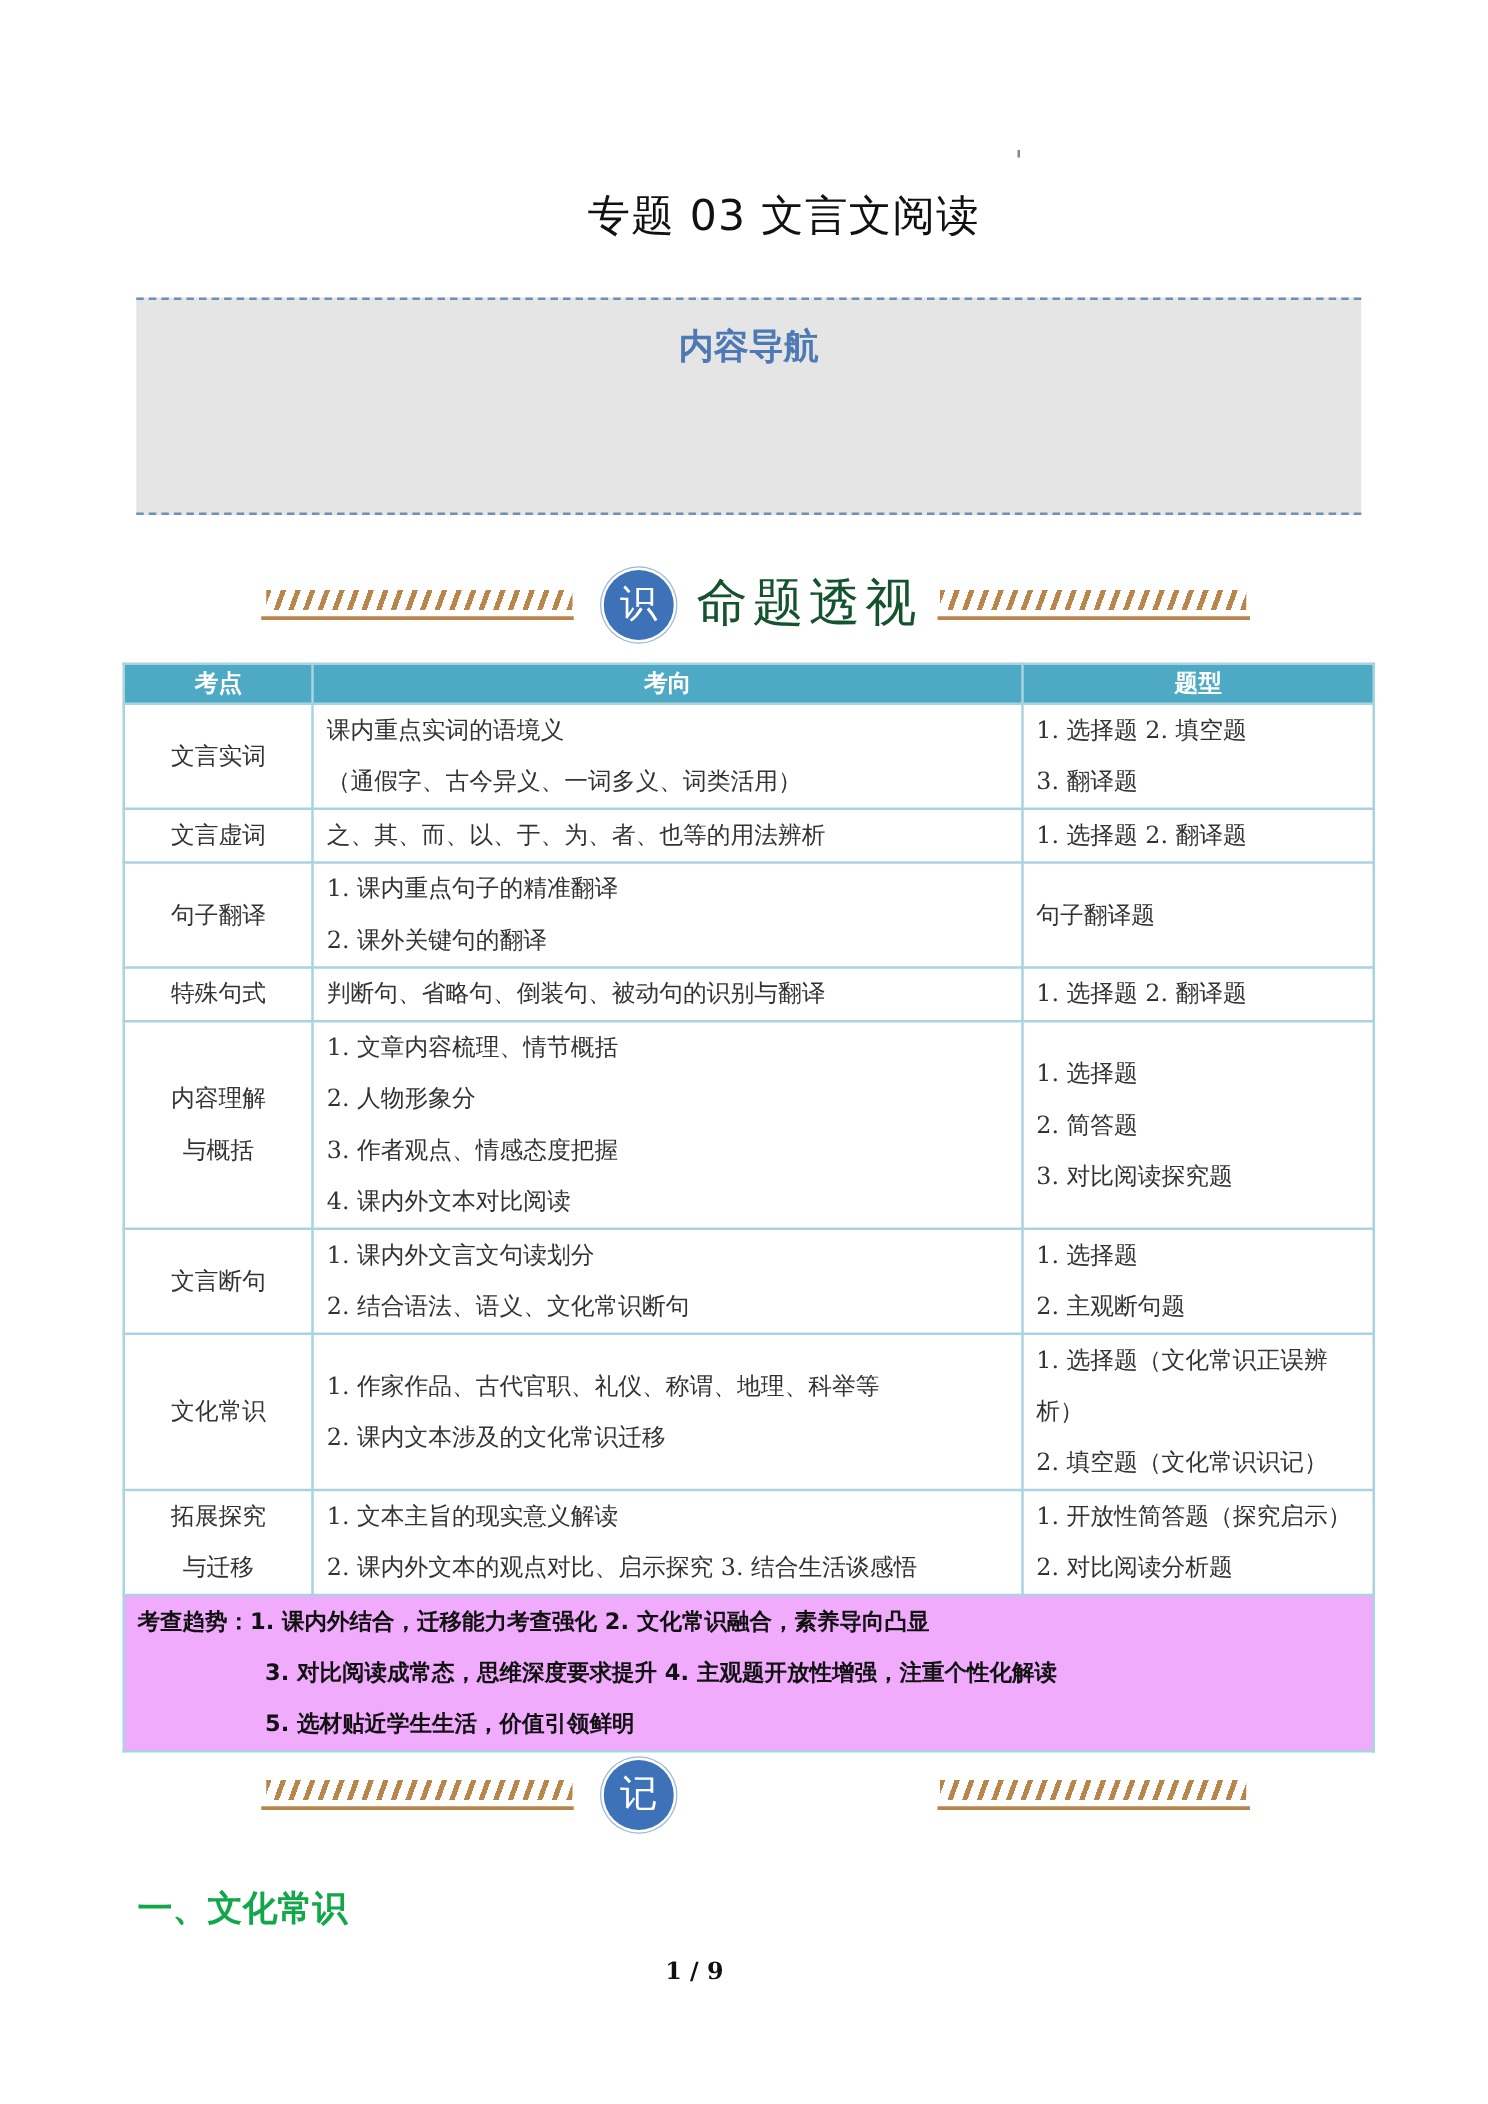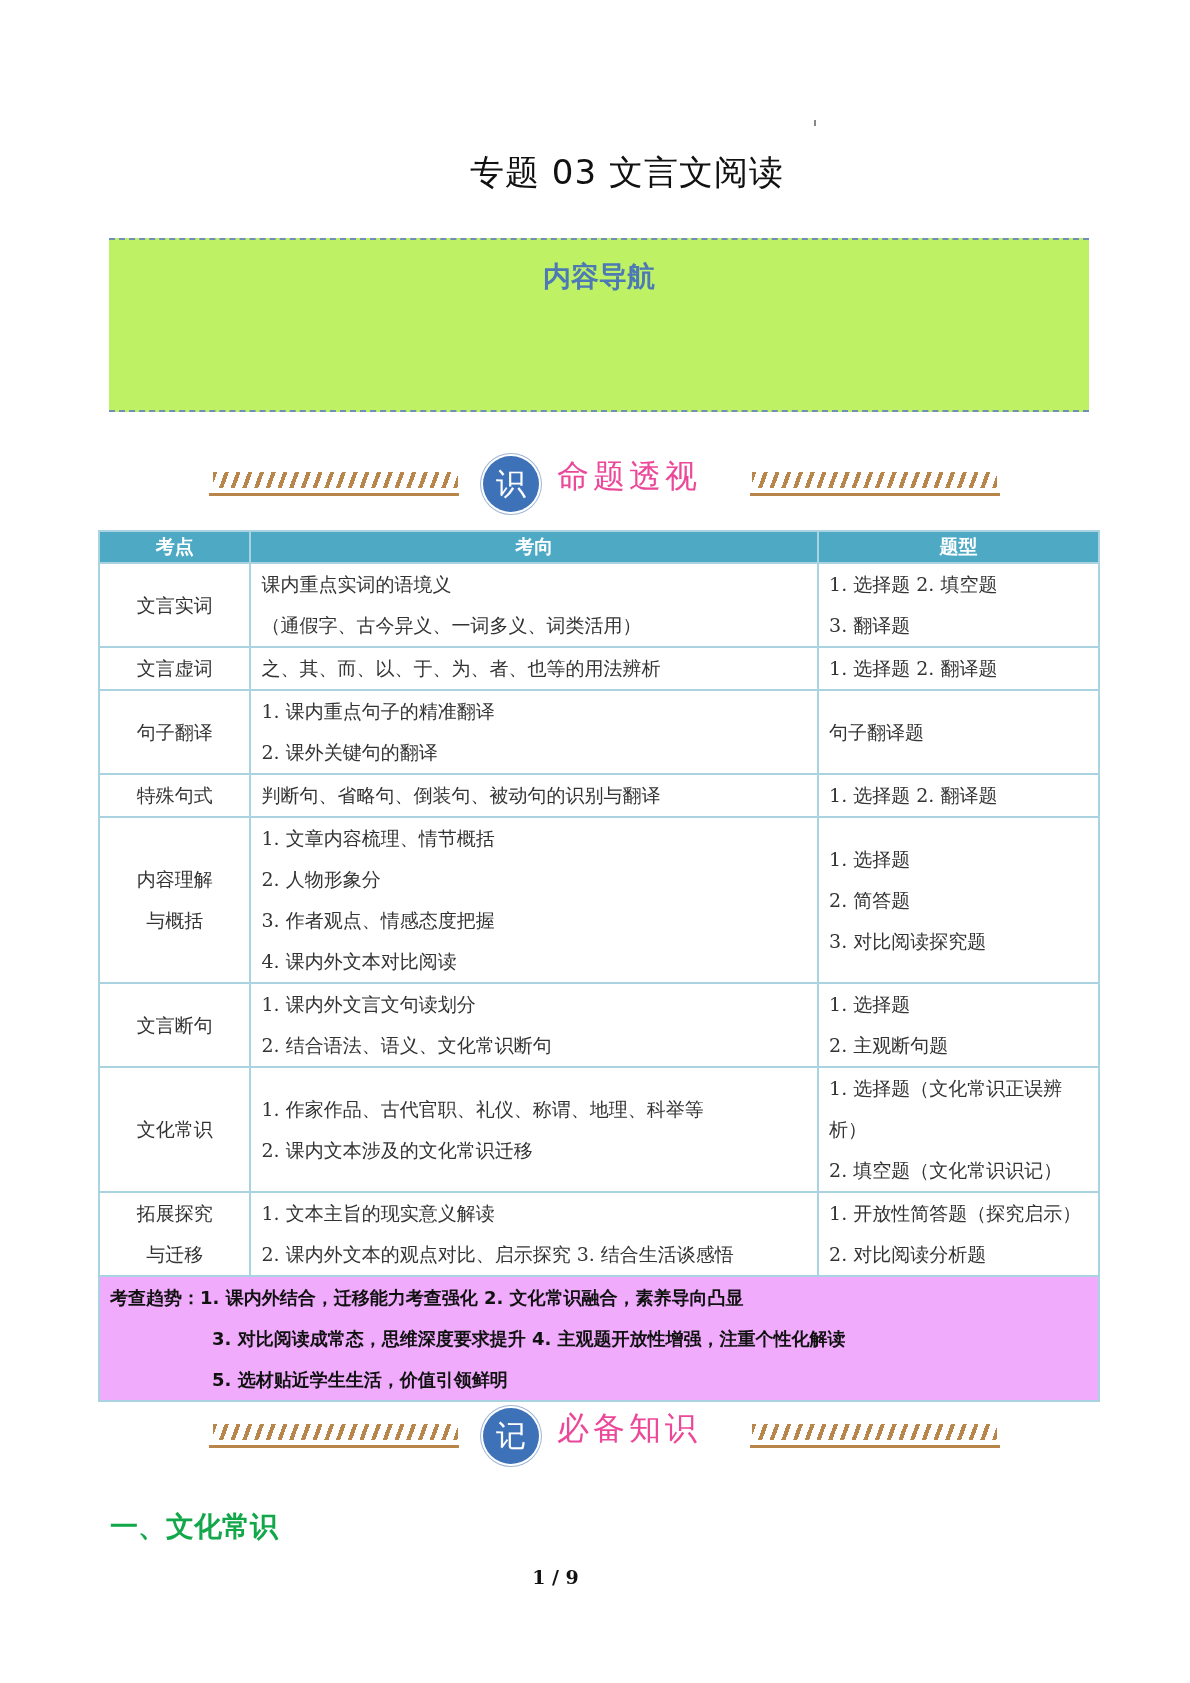--- a/index.html
+++ b/index.html
@@ -3,33 +3,33 @@
 <meta charset="utf-8">
 <style>
   html, body { margin: 0; padding: 0; background: #ffffff; }
   body { width: 1190px; height: 1683px; position: relative; overflow: hidden;
          font-family: "DejaVu Serif", "Liberation Serif", serif; color: #222; }
   .page-mark { position: absolute; left: 814px; top: 120px; width: 2px; height: 6px; background: #888; }
   .title { position: absolute; top: 150px; left: 0; width: 1190px; text-align: center;
            font-family: "DejaVu Sans", "Liberation Sans", sans-serif; font-weight: normal;
            font-size: 34px; color: #111; letter-spacing: 1px; padding-left: 32px; }
   .nav-box { position: absolute; left: 109px; top: 238px; width: 980px; height: 170px;
-             background: #bef264; border-top: 2px dashed #6f8fb8; border-bottom: 2px dashed #6f8fb8; }
+             background: #e5e5e5; border-top: 2px dashed #6f8fb8; border-bottom: 2px dashed #6f8fb8; }
   .nav-title { text-align: center; margin-top: 18px; font-family: "DejaVu Sans", "Liberation Sans", sans-serif;
                font-weight: bold; font-size: 28px; color: #4d79b4; }
   .nav-lines { margin-top: 28px; text-align: center; font-size: 19px; line-height: 27px; color: #222; }
   .nav-lines b { font-family: "DejaVu Sans", "Liberation Sans", sans-serif; font-weight: bold; }
   .section-banner { position: absolute; left: 0; width: 1190px; height: 70px; }
   .stripe { position: absolute; height: 16px; width: 245px;
             background: repeating-linear-gradient(110deg, #b8864a 0 4px, transparent 4px 11px); }
   .stripe-line { position: absolute; height: 3px; width: 250px; background: #b8864a; }
   .badge { position: absolute; width: 56px; height: 56px; border-radius: 50%; background: #3d72b8;
            color: #fff; font-size: 30px; text-align: center; line-height: 56px;
            box-shadow: 0 0 0 2px #fff, 0 0 0 3px #9fb6d6; font-family: "DejaVu Serif", serif; }
-  .banner-text { position: absolute; font-size: 32px; color: #ec4899; letter-spacing: 4px;
+  .banner-text { position: absolute; font-size: 41px; color: #14532d; letter-spacing: 4px;
                  font-family: Liberation Mono, monospace; }
   table.main { position: absolute; left: 98px; top: 530px; width: 1002px; border-collapse: collapse;
                font-size: 19px; color: #333; }
   table.main th { background: #4eaac4; color: #fff; font-weight: bold; height: 28px; font-size: 19px;
                   border: 2px solid #a9d3e0; font-family: "DejaVu Sans", "Liberation Sans", sans-serif; }
   table.main td { border: 2px solid #a9d3e0; vertical-align: middle; padding: 0 10px; line-height: 41px; }
   table.main td.k { text-align: center; width: 130px; }
   table.main td.d { width: 548px; }
   table.main td.t { width: 260px; }
   td.trend { background: #f0abfc; line-height: 41px; font-weight: bold;
@@ -169,20 +169,19 @@
         <div class="trend-indent">5. 选材贴近学生生活，价值引领鲜明</div>
       </td>
     </tr>
   </tbody>
 </table>
 
 <div class="section-banner" style="top:1400px;">
   <div class="stripe" style="left:213px; top:24px;"></div>
   <div class="stripe-line" style="left:209px; top:45px;"></div>
   <div class="badge" style="left:483px; top:8px;">记</div>
-  <div class="banner-text" style="left:557px; top:7px;">必备知识</div>
   <div class="stripe" style="left:752px; top:24px;"></div>
   <div class="stripe-line" style="left:750px; top:45px;"></div>
 </div>
 
 <div class="sub-head">一、文化常识</div>
 
 <div class="page-num">1 / 9</div>
 
 </body></html>

